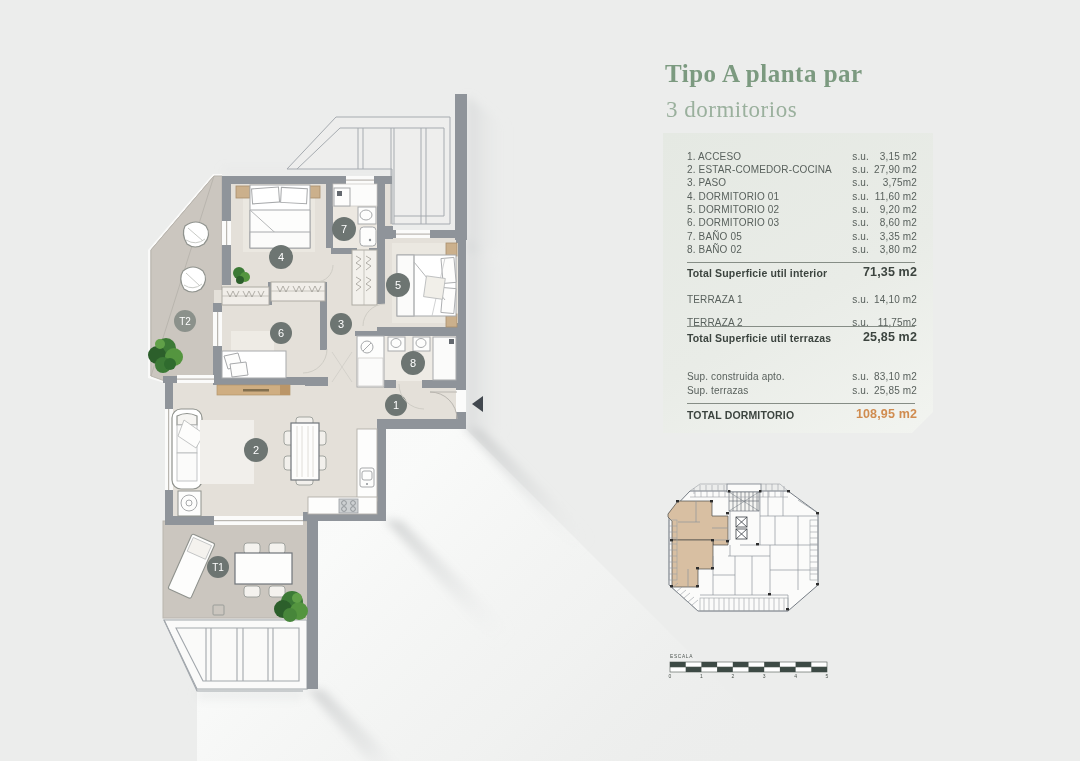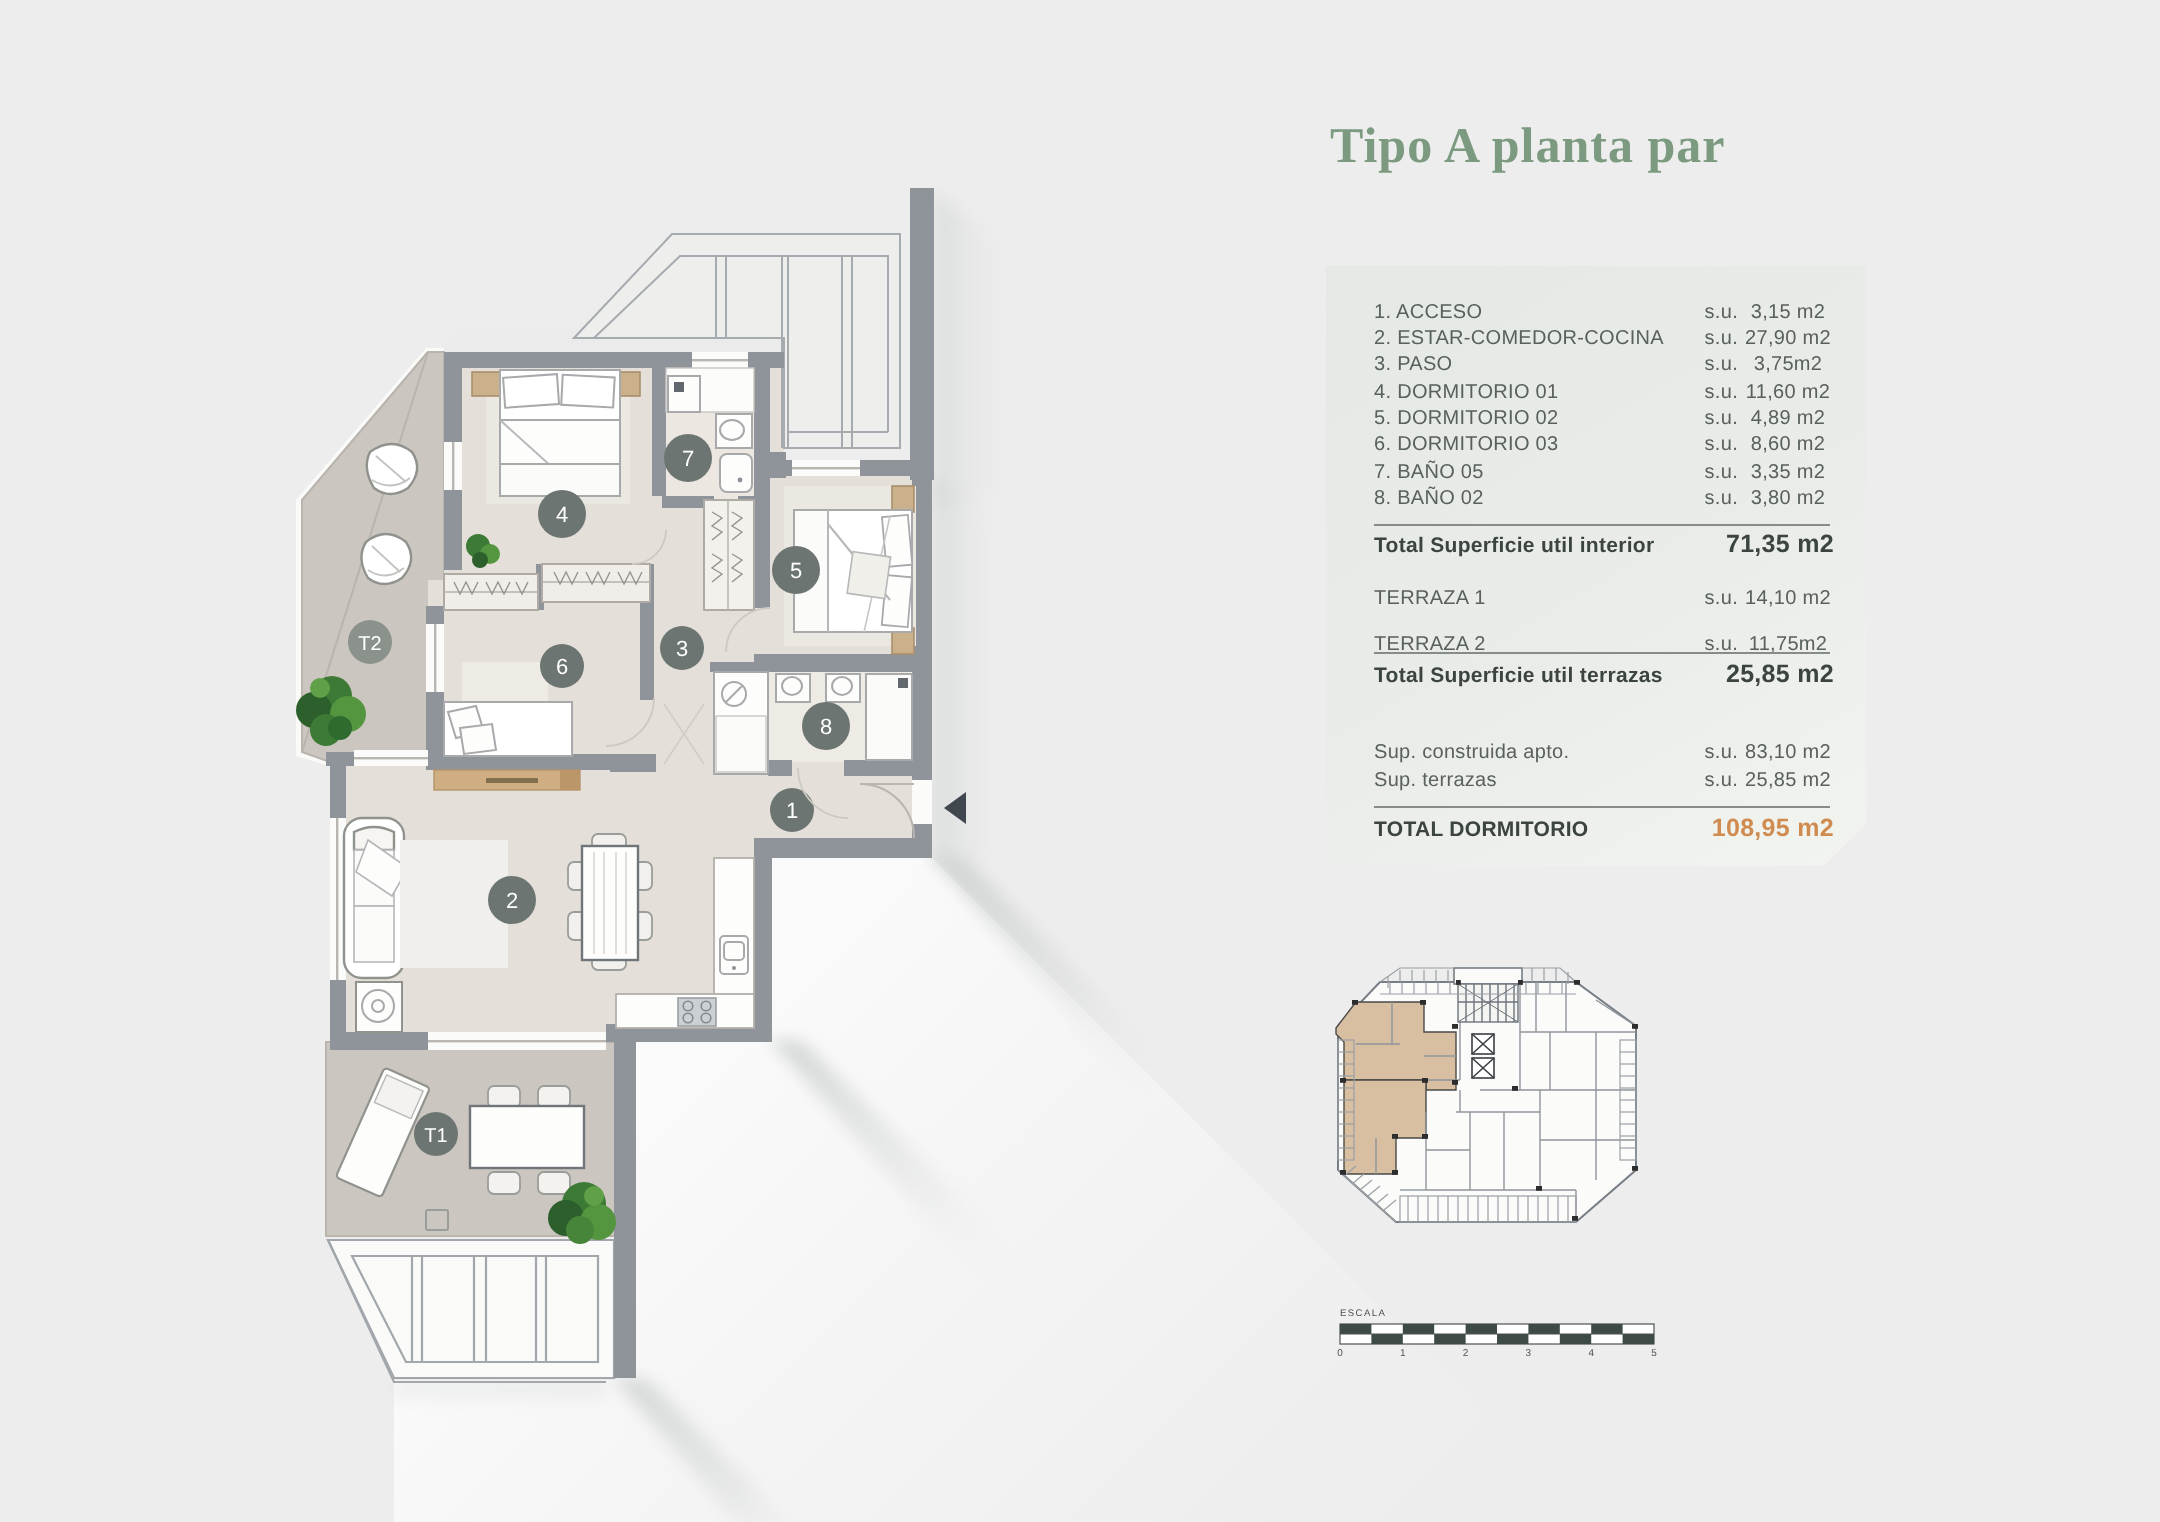--- a/index.html
+++ b/index.html
@@ -5,21 +5,21 @@
 html,body{margin:0;padding:0;}
 body{width:1080px;height:761px;background:#ecedec;font-family:"Liberation Sans",sans-serif;}
 #page{position:relative;width:1080px;height:761px;overflow:hidden;background:#ecedec;}
 svg{position:absolute;top:0;left:0;}
 #panel{position:absolute;left:663px;top:133px;width:270px;height:300px;
  background:linear-gradient(150deg,#e5e9e3 0%,#e9ece7 55%,#f2f4f0 100%);
  clip-path:polygon(0 0,100% 0,100% 279px,249px 100%,0 100%);}
 .row{position:absolute;left:24px;right:16px;height:13px;font-size:10px;color:#59615d;letter-spacing:0.15px;white-space:nowrap;}
 .row .nm{position:absolute;left:0;top:0;}
 .row .su{position:absolute;right:48px;top:0;}
-.row .vl{position:absolute;right:0;top:0;width:46px;text-align:center;}
+.row .vl{position:absolute;right:0;top:0;width:46px;text-align:right;}
 .sep{position:absolute;left:24px;right:18px;height:0;border-top:1px solid #868d86;}
 .tot{position:absolute;left:24px;right:16px;font-size:10.5px;font-weight:bold;color:#3c443f;letter-spacing:0.15px;white-space:nowrap;}
 .tot .vl{position:absolute;right:0;top:-2px;font-size:12.5px;margin-left:37px;}
 #title{position:absolute;left:665px;top:60px;font-family:"Liberation Serif",serif;font-weight:bold;font-size:25px;color:#7c9a80;letter-spacing:0.5px;}
 #subtitle{position:absolute;left:666px;top:97px;font-family:"Liberation Serif",serif;font-size:23px;color:#9ab09d;letter-spacing:0.5px;}
 </style>
 </head>
 <body>
 <div id="page">
 <svg width="1080" height="761" viewBox="0 0 1080 761">
@@ -598,20 +598,21 @@
           <text x="62.8" y="28">2</text>
           <text x="94.2" y="28">3</text>
           <text x="125.6" y="28">4</text>
           <text x="157" y="28">5</text>
 </g>
 </g>
 </svg>
 
 <div id="title">Tipo A planta par</div>
 
+<div id="subtitle">3 dormitorios</div>
 
 <div id="panel">
 
 <div class="row" style="top:18px">
         <span class="nm">1. ACCESO</span>
         <span class="su">s.u.</span>
         <span class="vl">3,15 m2</span>
       </div>
 <div class="row" style="top:31px">
         <span class="nm">2. ESTAR-COMEDOR-COCINA</span>
@@ -624,21 +625,21 @@
         <span class="vl">3,75m2</span>
       </div>
 <div class="row" style="top:58px">
         <span class="nm">4. DORMITORIO 01</span>
         <span class="su">s.u.</span>
         <span class="vl">11,60 m2</span>
       </div>
 <div class="row" style="top:71px">
         <span class="nm">5. DORMITORIO 02</span>
         <span class="su">s.u.</span>
-        <span class="vl">4,89 m2</span>
+        <span class="vl">9,20 m2</span>
       </div>
 <div class="row" style="top:84px">
         <span class="nm">6. DORMITORIO 03</span>
         <span class="su">s.u.</span>
         <span class="vl">8,60 m2</span>
       </div>
 <div class="row" style="top:98px">
         <span class="nm">7. BAÑO 05</span>
         <span class="su">s.u.</span>
         <span class="vl">3,35 m2</span>

